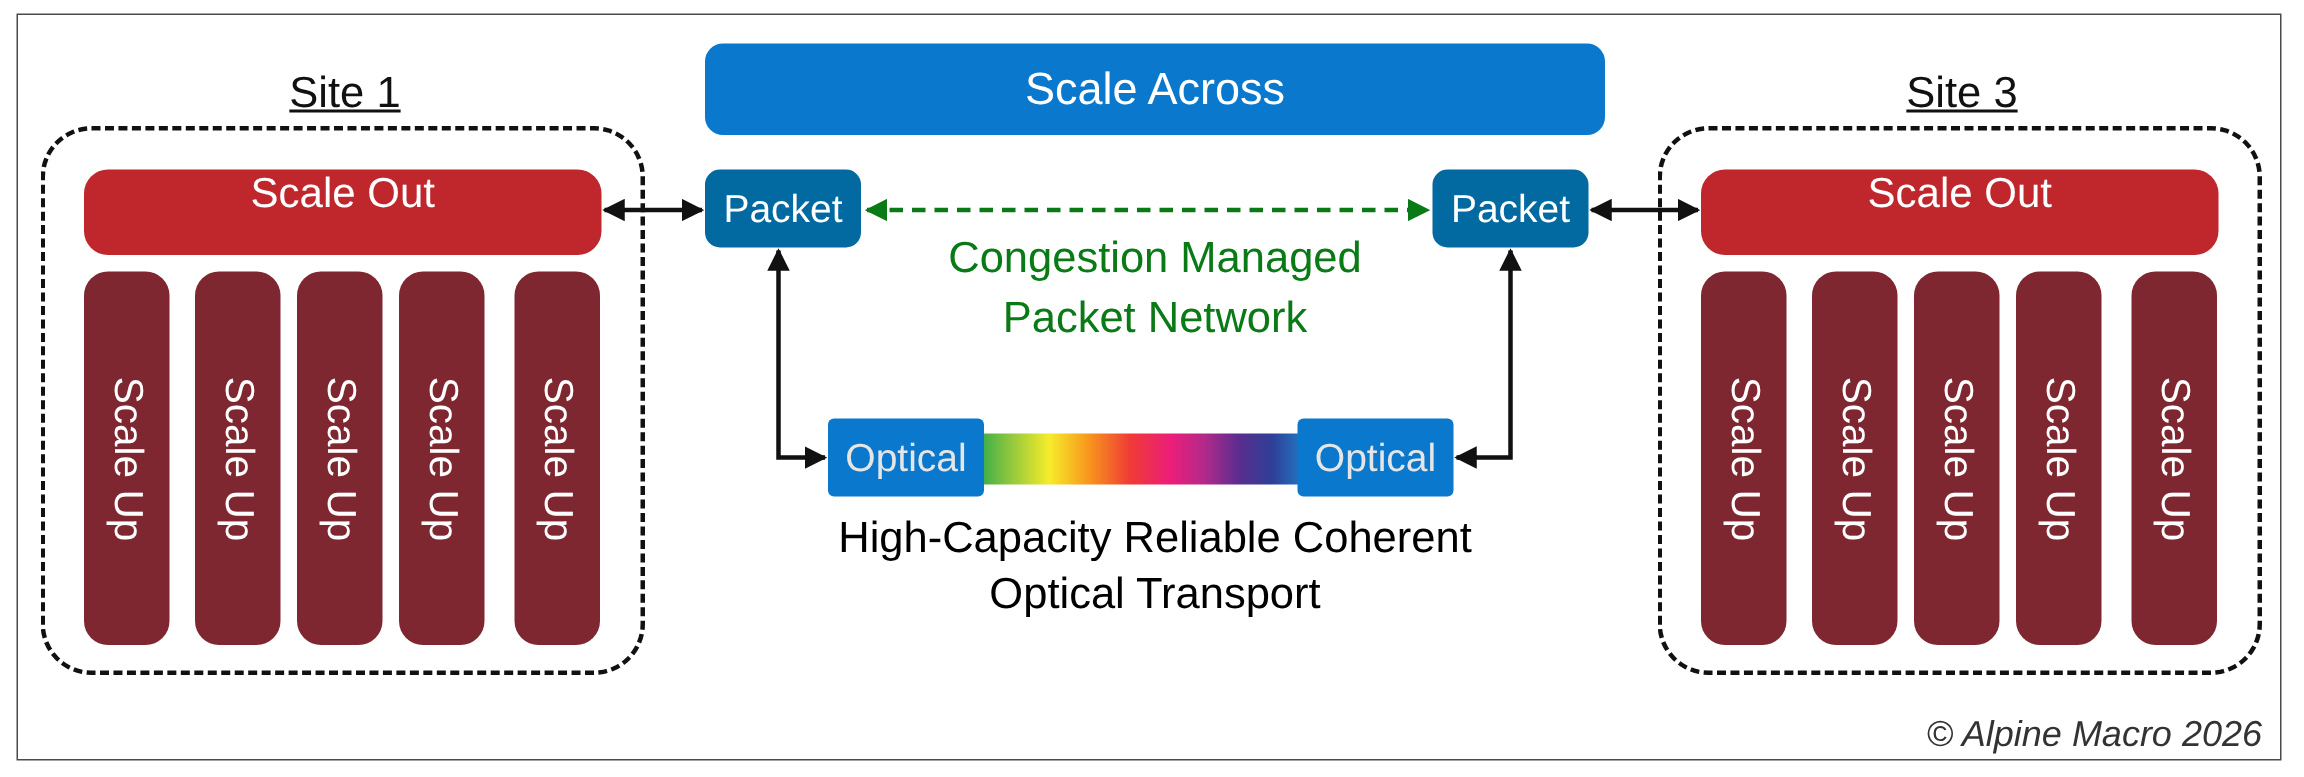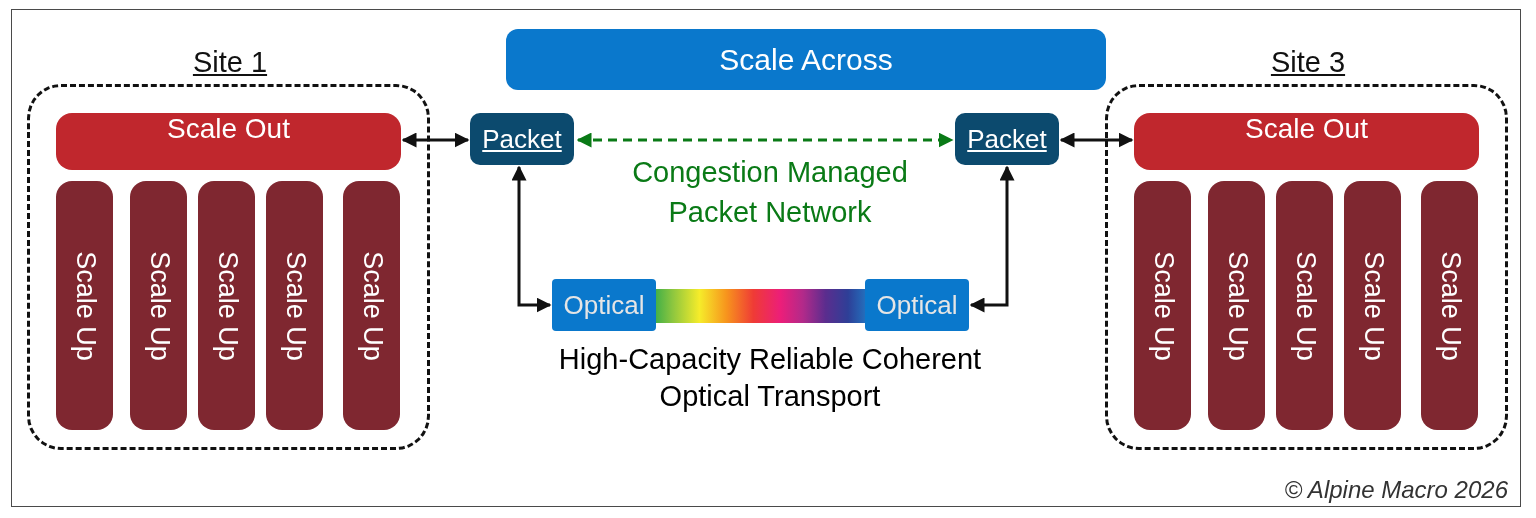--- a/index.html
+++ b/index.html
@@ -9,23 +9,23 @@
            border: 1.5px solid #4a4a4a; box-sizing: border-box; background: #fff; }
   .site-title { position: absolute; font-size: 29px; color: #111; text-align: center; width: 200px; text-decoration: underline; }
   .site-box { position: absolute; border: 3px dashed #111; border-radius: 34px; box-sizing: border-box; }
   .scale-out { position: absolute; background: #c0272d; color: #fff; border-radius: 16px;
                font-size: 28px; display: flex; align-items: flex-start; justify-content: center; }
   .scale-up { position: absolute; background: #7f2730; border-radius: 16px; color: #fff; }
   .scale-up span { position: absolute; left: 50%; top: 50%; white-space: nowrap; font-size: 27px;
                    transform: translate(-50%, -50%) rotate(90deg); }
   .scale-across { position: absolute; left: 470px; top: 29px; width: 600px; height: 61px;
                   background: #0a78cc; color: #fff; border-radius: 12px; font-size: 30px;
-                  display: flex; align-items: center; justify-content: center; margin-left: 36px; }
-  .packet { position: absolute; background: #0c4a6e; color: #fff; border-radius: 10px;
-            font-size: 26px; display: flex; align-items: center; justify-content: center; text-decoration: underline; }
+                  display: flex; align-items: center; justify-content: center; }
+  .packet { position: absolute; background: #0369a1; color: #fff; border-radius: 10px;
+            font-size: 26px; display: flex; align-items: center; justify-content: center; }
   .optical { position: absolute; background: #0a78cc; color: #e5e5e5; border-radius: 4px;
              font-size: 26px; display: flex; align-items: center; justify-content: center; }
   .spectrum { position: absolute; left: 650px; top: 289px; width: 225px; height: 34px;
               background: linear-gradient(to right, #2aa84a 0%, #8cc63f 10%, #f6ec2a 22%, #f7941d 34%,
                   #ef3b36 46%, #ec1e79 58%, #b22a8a 68%, #5b2d8e 78%, #2e3f97 88%, #1e88d0 100%); }
   .green-caption { position: absolute; left: 560px; top: 152px; width: 420px; text-align: center;
                    color: #0a7a16; font-size: 29px; line-height: 40px; }
   .blue-caption { position: absolute; left: 500px; top: 341px; width: 540px; text-align: center;
                   color: #000000; font-size: 29px; line-height: 37px; }
   .copyright { position: absolute; right: 28px; top: 476px; font-size: 24px; color: #333; font-style: italic; }

